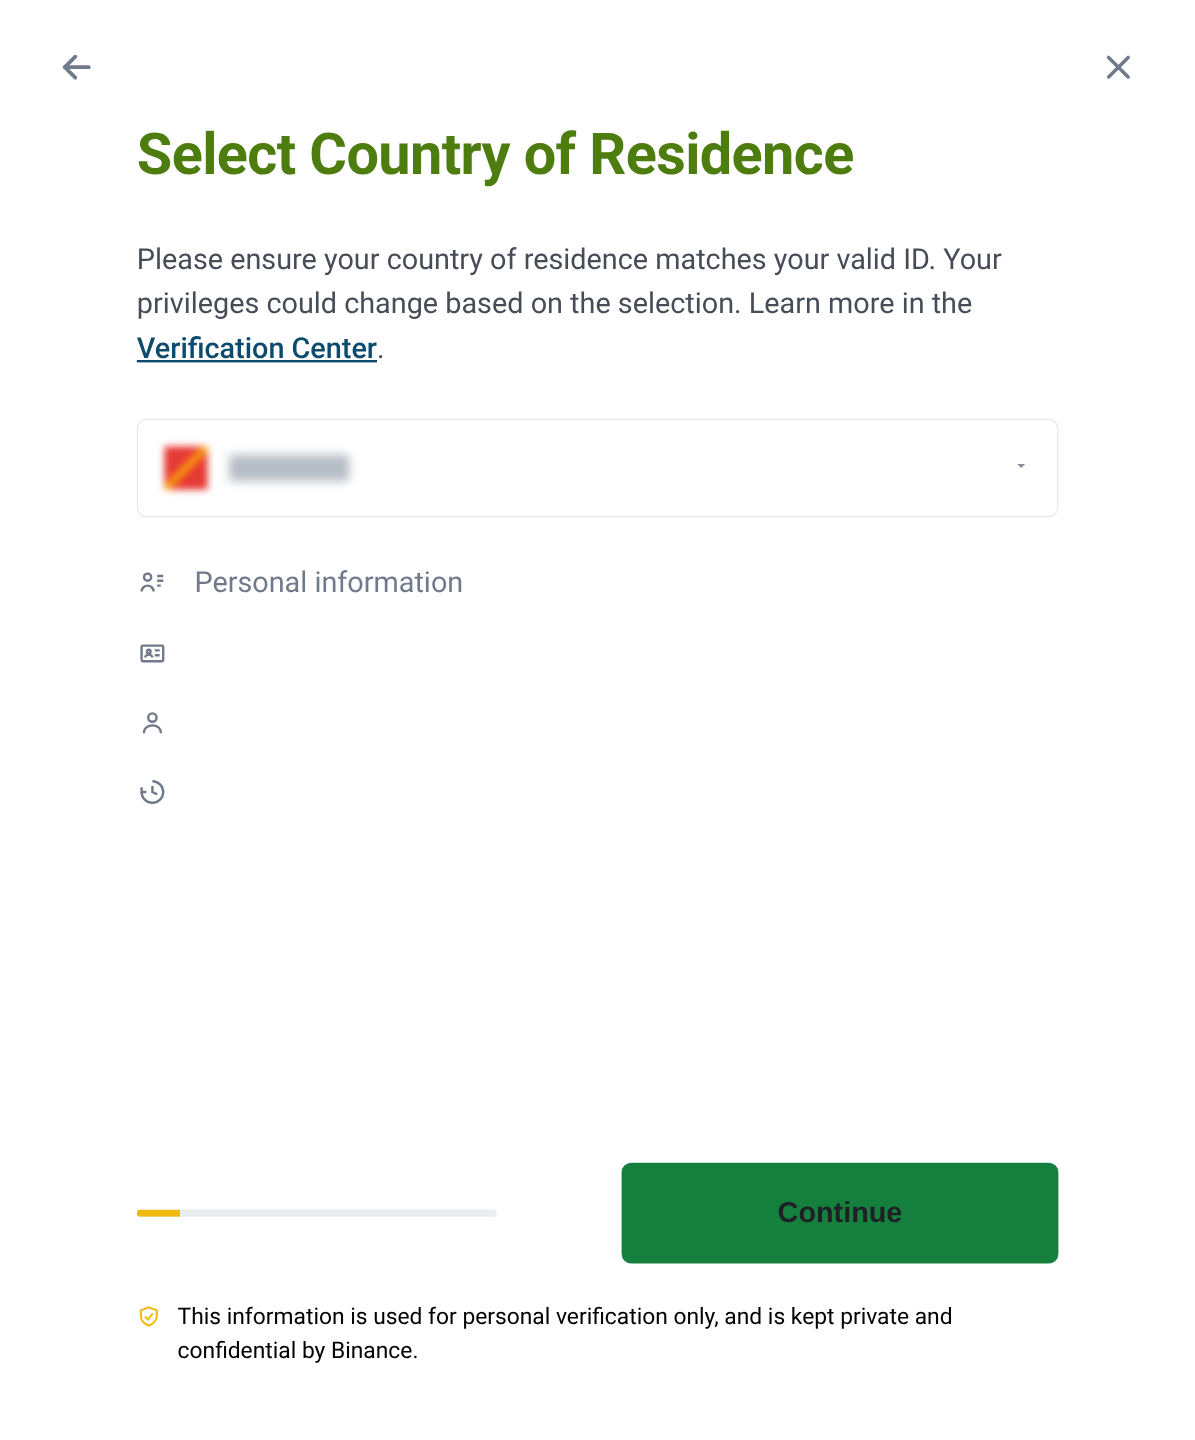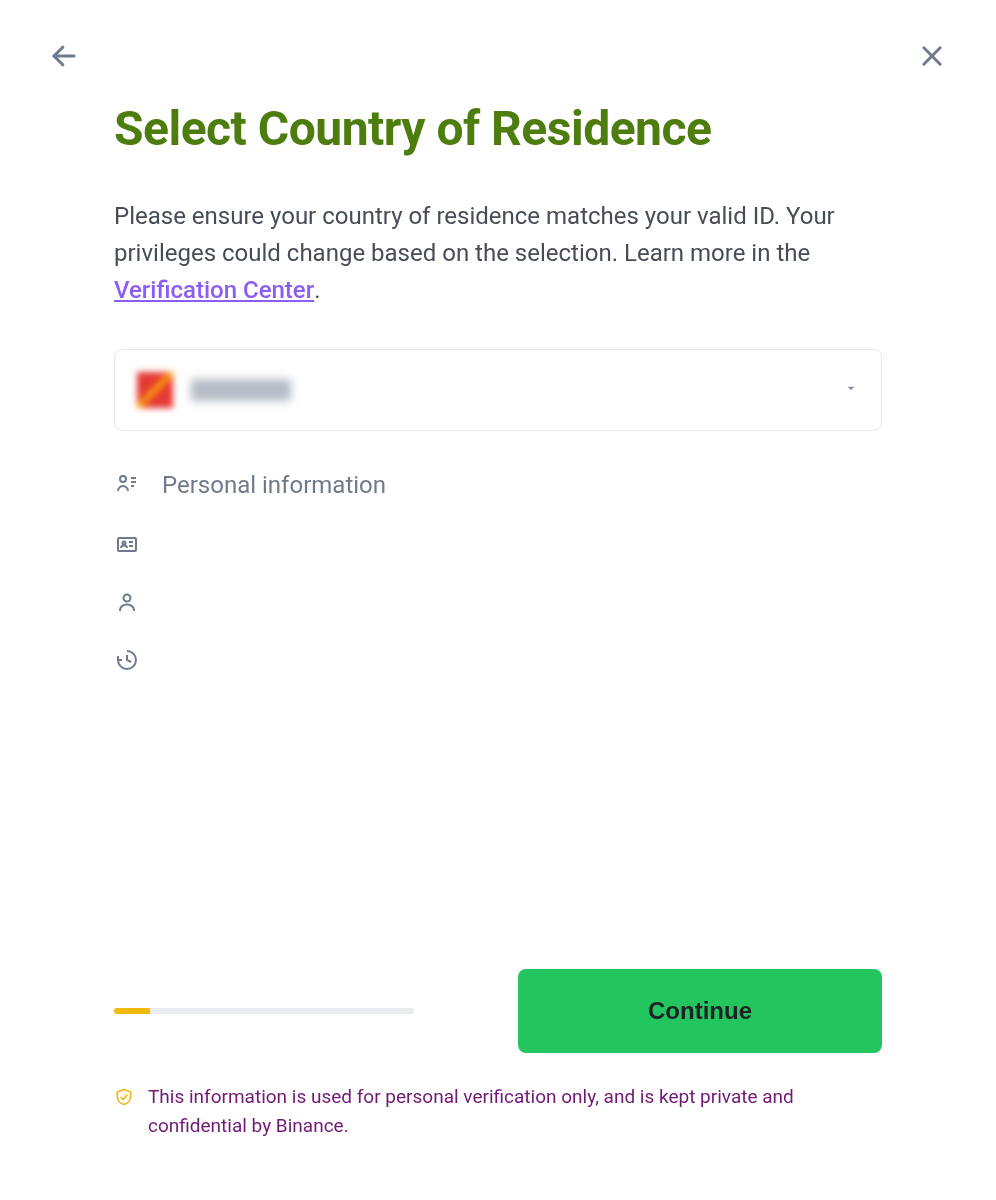--- a/index.html
+++ b/index.html
@@ -43,21 +43,21 @@
     letter-spacing: -0.5px;
     line-height: 1.2;
   }
   .desc {
     font-size: 24px;
     color: #474D57;
     line-height: 1.55;
     margin-bottom: 40px;
   }
   .desc a {
-    color: #8b5cf6;
+    color: #0c4a6e;
     font-weight: 500;
   }
   .select-box {
     border: 1px solid #E6E8EA;
     border-radius: 8px;
     height: 82px;
     display: flex;
     align-items: center;
     padding: 0 22px;
     cursor: pointer;
@@ -81,21 +81,21 @@
     color: #848E9C;
   }
   .req-title {
     font-size: 28px;
     font-weight: 700;
     color: #1E2026;
     margin-bottom: 28px;
   }
   .req-item {
     display: flex;
-    align-items: flex-start;
+    align-items: flex-end;
     margin-bottom: 32px;
   }
   .req-icon {
     width: 26px;
     height: 26px;
     color: #707A8A;
     margin-right: 22px;
     flex-shrink: 0;
     display: flex;
     align-items: center;
@@ -123,21 +123,21 @@
     background: #EAECEF;
     border-radius: 3px;
     overflow: hidden;
   }
   .progress-fill {
     height: 100%;
     background: #F0B90B;
     width: 12%;
   }
   .continue-btn {
-    background: #22c55e;
+    background: #15803d;
     color: #1E2026;
     font-size: 24px;
     font-weight: 600;
     border: none;
     border-radius: 8px;
     width: 364px;
     height: 84px;
     cursor: pointer;
   }
   .disclaimer-row {
@@ -147,21 +147,21 @@
   }
   .shield-icon {
     width: 20px;
     height: 20px;
     flex-shrink: 0;
     margin-top: 4px;
     color: #F0B90B;
   }
   .disclaimer {
     font-size: 19px;
-    color: #701a75;
+    color: #000000;
     line-height: 1.5;
   }
 </style>
 </head>
 <body>
 
 <div class="top-bar">
   <div class="icon-btn">
     <svg width="30" height="30" viewBox="0 0 24 24" fill="none" stroke="currentColor" stroke-width="2.5" stroke-linecap="round" stroke-linejoin="round">
         <line x1="20" y1="12" x2="4" y2="12"></line>

